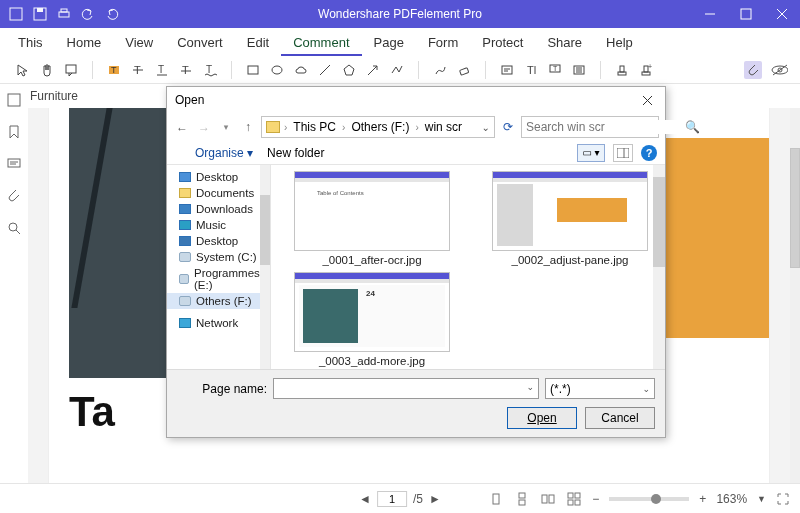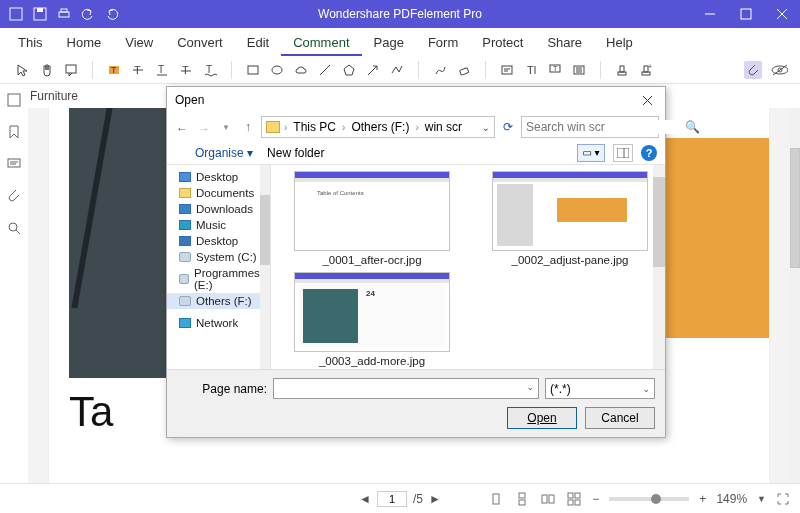--- a/index.html
+++ b/index.html
@@ -31,21 +31,21 @@
 
 .breadcrumb { height:24px; display:flex; align-items:center; gap:8px; padding:0 8px; font-size:12px; color:#444; }
 
 
 .workspace { position:absolute; left:28px; right:10px; top:108px; bottom:30px; background:#f3f3f3; display:flex; align-items:flex-start; justify-content:center; overflow:hidden; }
 .page { margin-top:-30px; width:720px; height:440px; background:#fff; box-shadow:0 0 0 1px #eee; position:relative; }
 .page .photo { position:absolute; left:20px; top:0; width:260px; height:300px; background:#3e4a50; }
 .page .photo::after { content:""; position:absolute; left:20px; top:30px; width:6px; height:200px; background:#1f272c; transform:skewX(-10deg); }
 .page .orange { position:absolute; right:0; top:60px; width:310px; height:200px; background:#e9a23d; display:flex; align-items:center; justify-content:center; }
 .page .orange svg { stroke:#fff; }
-.page .big { position:absolute; left:20px; top:310px; font-size:42px; font-weight:400; color:#111; }
+.page .big { position:absolute; left:20px; top:310px; font-size:42px; font-weight:700; color:#111; }
 
 
 .scroll-v { position:absolute; right:0; top:108px; bottom:30px; width:10px; background:#f0f0f0;}
 .scroll-v .thumb { position:absolute; top:40px; width:10px; height:120px; background:#cfcfcf; }
 
 
 .status { position:absolute; left:0; right:0; bottom:0; height:30px; border-top:1px solid #e5e5e5; display:flex; align-items:center; font-size:12px; color:#555; }
 .status .pg { position:absolute; left:50%; transform:translateX(-50%); display:flex; align-items:center; gap:6px;}
 .status .pg input { width:30px; text-align:center; border:1px solid #ccc; font-size:11px; padding:1px 2px;}
 .status .right { margin-left:auto; display:flex; align-items:center; gap:10px; padding-right:10px;}
@@ -434,21 +434,21 @@
         <svg width="14" height="14">
           <rect x="1" y="1" width="5" height="5" fill="none" stroke="#777"></rect>
           <rect x="8" y="1" width="5" height="5" fill="none" stroke="#777"></rect>
           <rect x="1" y="8" width="5" height="5" fill="none" stroke="#777"></rect>
           <rect x="8" y="8" width="5" height="5" fill="none" stroke="#777"></rect>
         </svg>
       </span>
     <span>−</span>
     <div class="slider"></div>
     <span>+</span>
-    <span>149%</span>
+    <span>163%</span>
     <span style="font-size:9px">▼</span>
     <span>
         <svg width="14" height="14">
           <path d="M2 5 L2 2 L5 2 M9 2 L12 2 L12 5 M12 9 L12 12 L9 12 M5 12 L2 12 L2 9" fill="none" stroke="#777"></path>
         </svg>
       </span>
   </div>
 </div>
 
 <div class="dialog">

